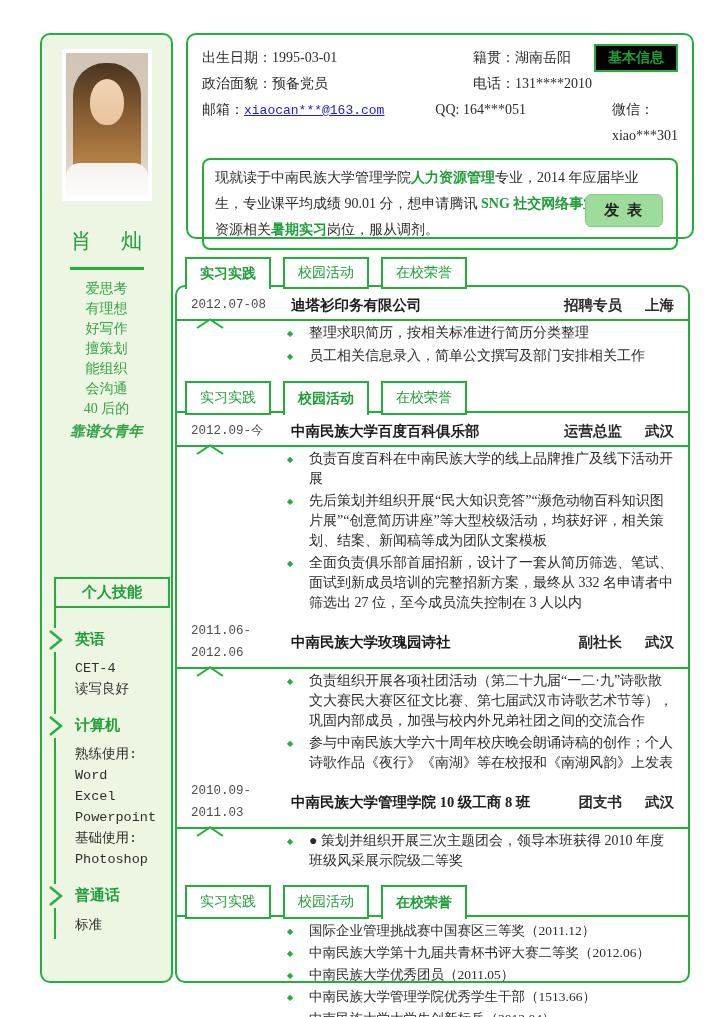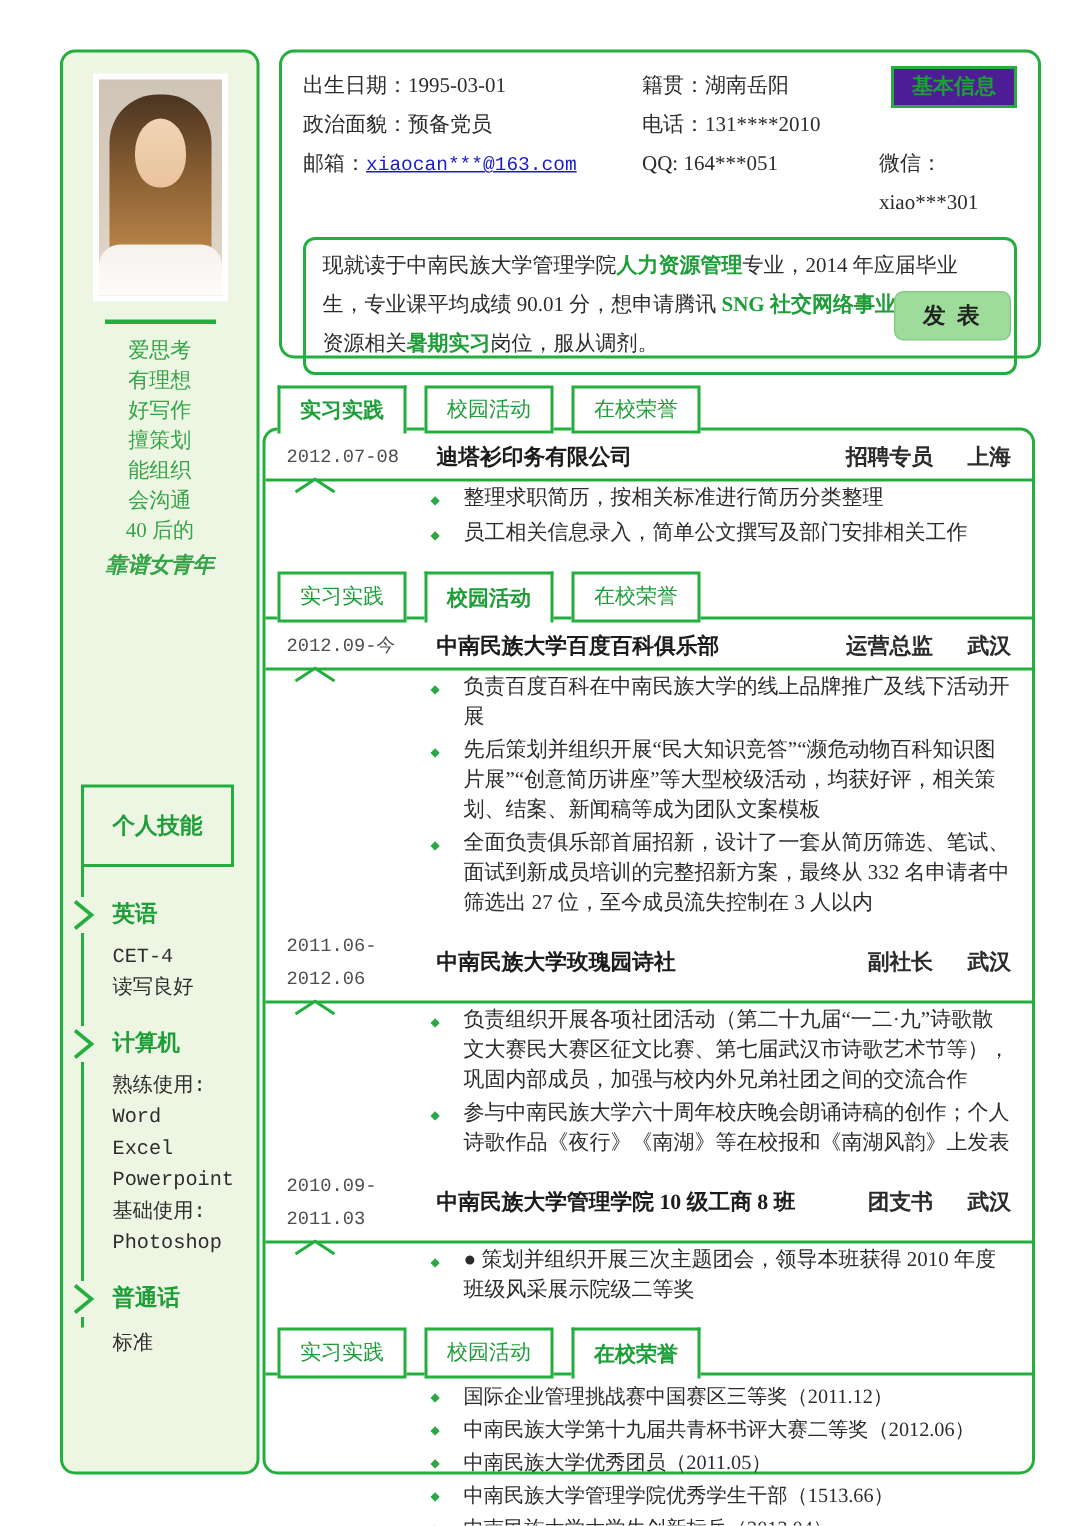--- a/index.html
+++ b/index.html
@@ -31,43 +31,43 @@
     background:linear-gradient(180deg,#f0d4b4 0%,#e9c39d 100%);}
   .photo .shirt{position:absolute;left:0px;bottom:0;width:82px;height:34px;border-radius:14px 14px 0 0;
     background:linear-gradient(180deg,#f6f3ee,#fdfcfa);}
   .name{margin-top:26px;text-align:center;color:var(--green);font-size:21px;letter-spacing:12px;text-indent:12px;}
   .divider{width:74px;height:3px;background:var(--gb);margin:12px auto 9px;}
   .trait{ text-align:center;color:#35a348;font-size:14px;line-height:20px;}
   .trait.last{font-weight:bold;font-style:italic;font-size:14.5px;margin-top:2px;}
 
   .skillswrap{position:relative;margin:136px 0 0 12px;}
   .timeline{position:absolute;left:0;top:30px;width:2px;height:332px;background:var(--gb);}
-  .skillstitle{position:relative;width:102px;border:2px solid var(--gb);padding:16px 0;text-align:center;
+  .skillstitle{position:relative;width:116px;border:2px solid var(--gb);padding:4px 0;text-align:center;
     color:var(--green);font-weight:bold;font-size:15px;background:var(--sbg);}
   .scat{position:relative;margin:22px 0 0 21px;color:var(--green);font-weight:bold;font-size:15px;}
   .scat .chev{position:absolute;left:-28px;top:-2px;}
   .sitems{margin:9px 0 0 21px;font-size:13.5px;line-height:21px;color:#2d2d2d;}
 
   
   .topbox{
     position:absolute;left:186px;top:33px;width:508px;height:206px;
     border:2px solid var(--gb);border-radius:10px;padding:10px 14px;font-size:14px;
   }
-  .info-row{display:flex;line-height:26px;}
+  .info-row{display:flex;line-height:26px;gap:45px;}
   .c1{width:226px;}
   .c2{flex:1;}
   .c2b{width:158px;}
   .c3{flex:1;}
-  .badge{position:absolute;top:9px;right:14px;border:2px solid var(--gb);background:#4c1d95;
+  .badge{position:absolute;top:9px;right:14px;border:2px solid var(--gb);background:#000000;
     color:var(--green);font-weight:bold;padding:3px 12px;font-size:14px;}
   .email-link{color:#1a1ac8;text-decoration:underline;}
   .summarybox{margin-top:9px;border:2px solid var(--gb);border-radius:8px;padding:5px 11px;
     line-height:26px;font-size:14px;}
   .sg{color:var(--green);font-weight:bold;}
-  .publish{position:absolute;right:18px;bottom:10px;background:#9edc9b;border:1px solid #86cc84;
+  .publish{position:absolute;right:29px;bottom:10px;background:#9edc9b;border:1px solid #86cc84;
     border-radius:6px;padding:6px 18px;font-weight:bold;font-size:15px;letter-spacing:2px;color:#222;cursor:pointer;}
 
   
   .expbox{
     position:absolute;left:175px;top:285px;width:515px;height:698px;
     border:2px solid var(--gb);border-radius:10px;background:#fff;
   }
   .tab{height:32px;display:flex;align-items:center;padding:12px 13px;background:#fff;
     border:2px solid var(--gb);color:var(--green);font-size:14px;position:relative;z-index:2;cursor:pointer;}
   .tab.active{border-bottom:none;font-weight:bold;}
@@ -96,20 +96,21 @@
 <body>
 
 <div class="sidebar">
   <div class="photo-frame">
     <div class="photo">
       <div class="hair"></div>
       <div class="face"></div>
       <div class="shirt"></div>
     </div>
   </div>
+  <div class="name">肖 灿</div>
   <div class="divider"></div>
   <div class="trait">爱思考</div>
   <div class="trait">有理想</div>
   <div class="trait">好写作</div>
   <div class="trait">擅策划</div>
   <div class="trait">能组织</div>
   <div class="trait">会沟通</div>
   <div class="trait">40 后的</div>
   <div class="trait last">靠谱女青年</div>
 

